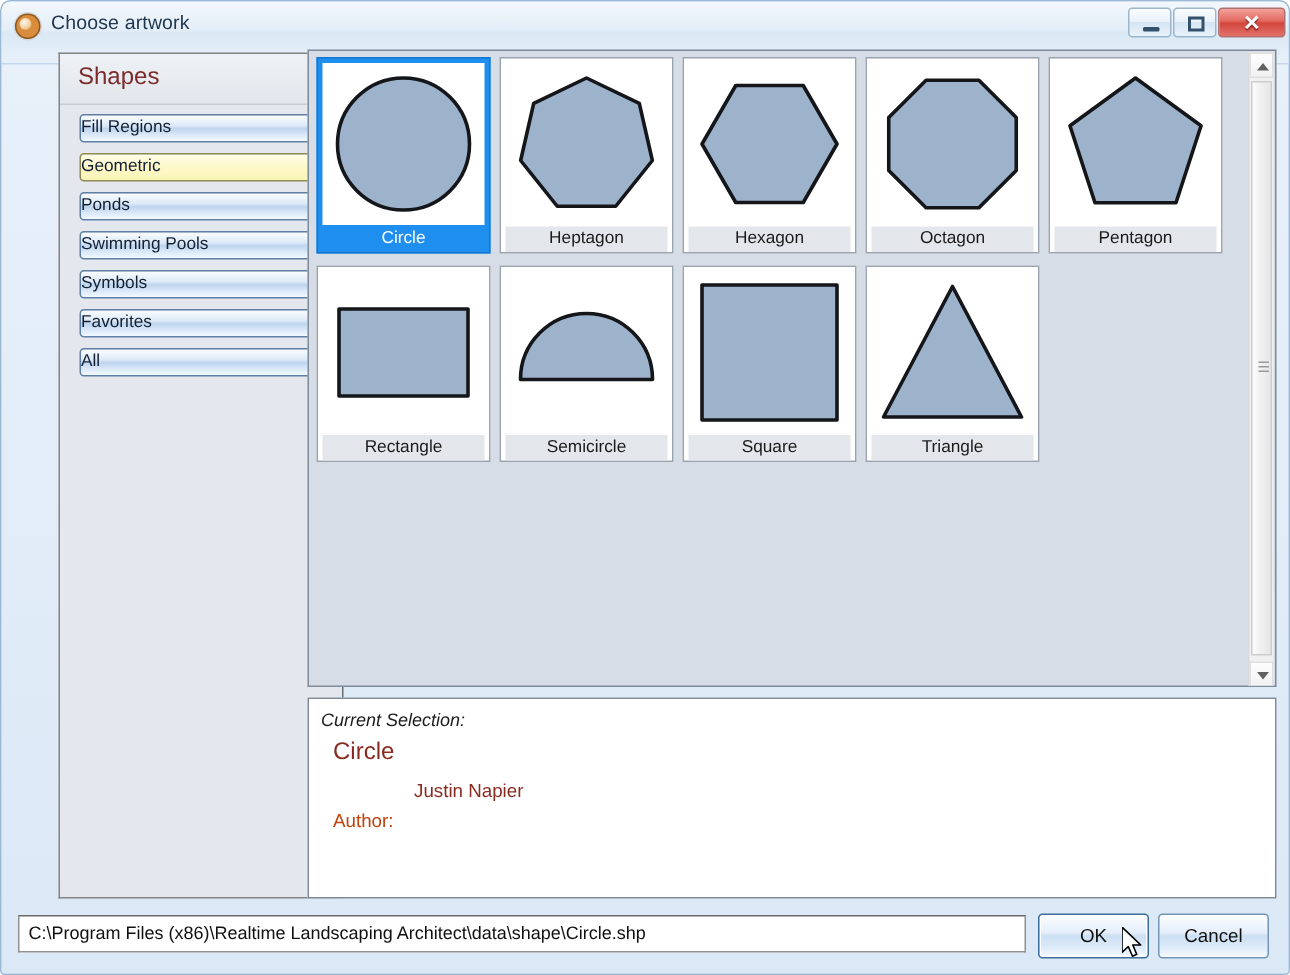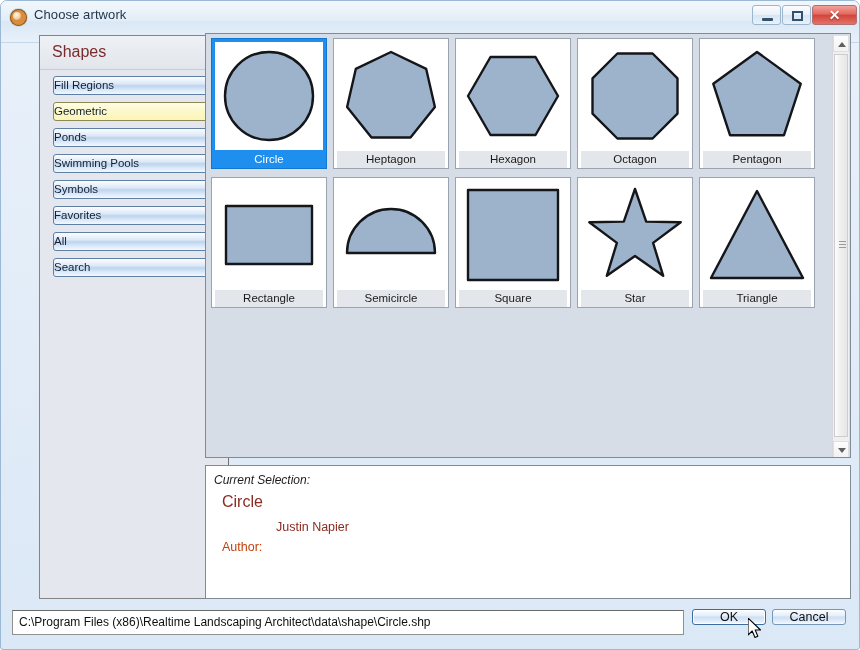--- a/index.html
+++ b/index.html
@@ -304,21 +304,21 @@
     font-size: 12px;
     color: #101010;
     line-height: 23px;
     padding-left: 6px;
     white-space: nowrap;
     overflow: hidden;
   }
   .dlg-btn {
     position: absolute;
     top: 608px;
-    width: 74px; height: 16px;
+    width: 74px; height: 30px;
     box-sizing: border-box;
     border: 1px solid #7596b7;
     border-radius: 3px;
     background: linear-gradient(180deg, #fcfdff 0%, #e4eefa 42%, #ccdff3 50%, #dfecfa 80%, #f5faff 100%);
     font-family: "Liberation Sans", sans-serif;
     font-size: 12.5px;
     color: #101010;
     cursor: default;
     padding: 0;
   }
@@ -362,21 +362,20 @@
       <div class="sidebar-title">Shapes</div>
     </div>
     <div class="sidebar-list" id="sidebar-list">
         <button class="side-btn">Fill Regions</button>
         <button class="side-btn active">Geometric</button>
         <button class="side-btn">Ponds</button>
         <button class="side-btn">Swimming Pools</button>
         <button class="side-btn">Symbols</button>
         <button class="side-btn">Favorites</button>
         <button class="side-btn">All</button>
-        <button class="side-btn">Search</button>
       </div>
   </div>
 
   <div class="shapes-pane">
     <div class="grid" id="tile-grid">
         <div class="tile selected"><span><svg class="tile-art" viewBox="0 0 108 108" width="108" height="108">
               <circle cx="54" cy="54" r="44" fill="#9db2cb" stroke="#14161a" stroke-width="2.4" stroke-linejoin="round"></circle>
             </svg></span><span class="tile-label">Circle</span></div>
         <div class="tile"><span><svg class="tile-art" viewBox="0 0 108 108" width="108" height="108">
               <polygon points="54.0,10.0 89.2,26.9 97.9,65.0 73.5,95.5 34.5,95.5 10.1,65.0 18.8,26.9" fill="#9db2cb" stroke="#14161a" stroke-width="2.4" stroke-linejoin="round"></polygon>
@@ -392,23 +391,20 @@
             </svg></span><span class="tile-label">Pentagon</span></div>
         <div class="tile"><span><svg class="tile-art" viewBox="0 0 108 108" width="108" height="108">
               <rect x="11" y="25" width="86" height="58" fill="#9db2cb" stroke="#14161a" stroke-width="2.4" stroke-linejoin="round"></rect>
             </svg></span><span class="tile-label">Rectangle</span></div>
         <div class="tile"><span><svg class="tile-art" viewBox="0 0 108 108" width="108" height="108">
               <path d="M 10 72 A 44 44 0 0 1 98 72 Z" fill="#9db2cb" stroke="#14161a" stroke-width="2.4" stroke-linejoin="round"></path>
             </svg></span><span class="tile-label">Semicircle</span></div>
         <div class="tile"><span><svg class="tile-art" viewBox="0 0 108 108" width="108" height="108">
               <rect x="9" y="9" width="90" height="90" fill="#9db2cb" stroke="#14161a" stroke-width="2.4" stroke-linejoin="round"></rect>
             </svg></span><span class="tile-label">Square</span></div>
-        <div class="tile"><span><svg class="tile-art" viewBox="0 0 108 108" width="108" height="108">
-              <polygon points="54.0,8.0 65.2,40.6 99.7,41.2 72.1,61.9 82.2,94.8 54.0,75.0 25.8,94.8 35.9,61.9 8.3,41.2 42.8,40.6" fill="#9db2cb" stroke="#14161a" stroke-width="2.4" stroke-linejoin="round"></polygon>
-            </svg></span><span class="tile-label">Star</span></div>
         <div class="tile"><span><svg class="tile-art" viewBox="0 0 108 108" width="108" height="108">
               <polygon points="54,10 100,97 8,97" fill="#9db2cb" stroke="#14161a" stroke-width="2.4" stroke-linejoin="round"></polygon>
             </svg></span><span class="tile-label">Triangle</span></div>
       </div>
 
     <div class="vscroll">
       <div class="vs-btn up">
         <span class="vs-arrow"></span>
       </div>
       <div class="vs-thumb">

